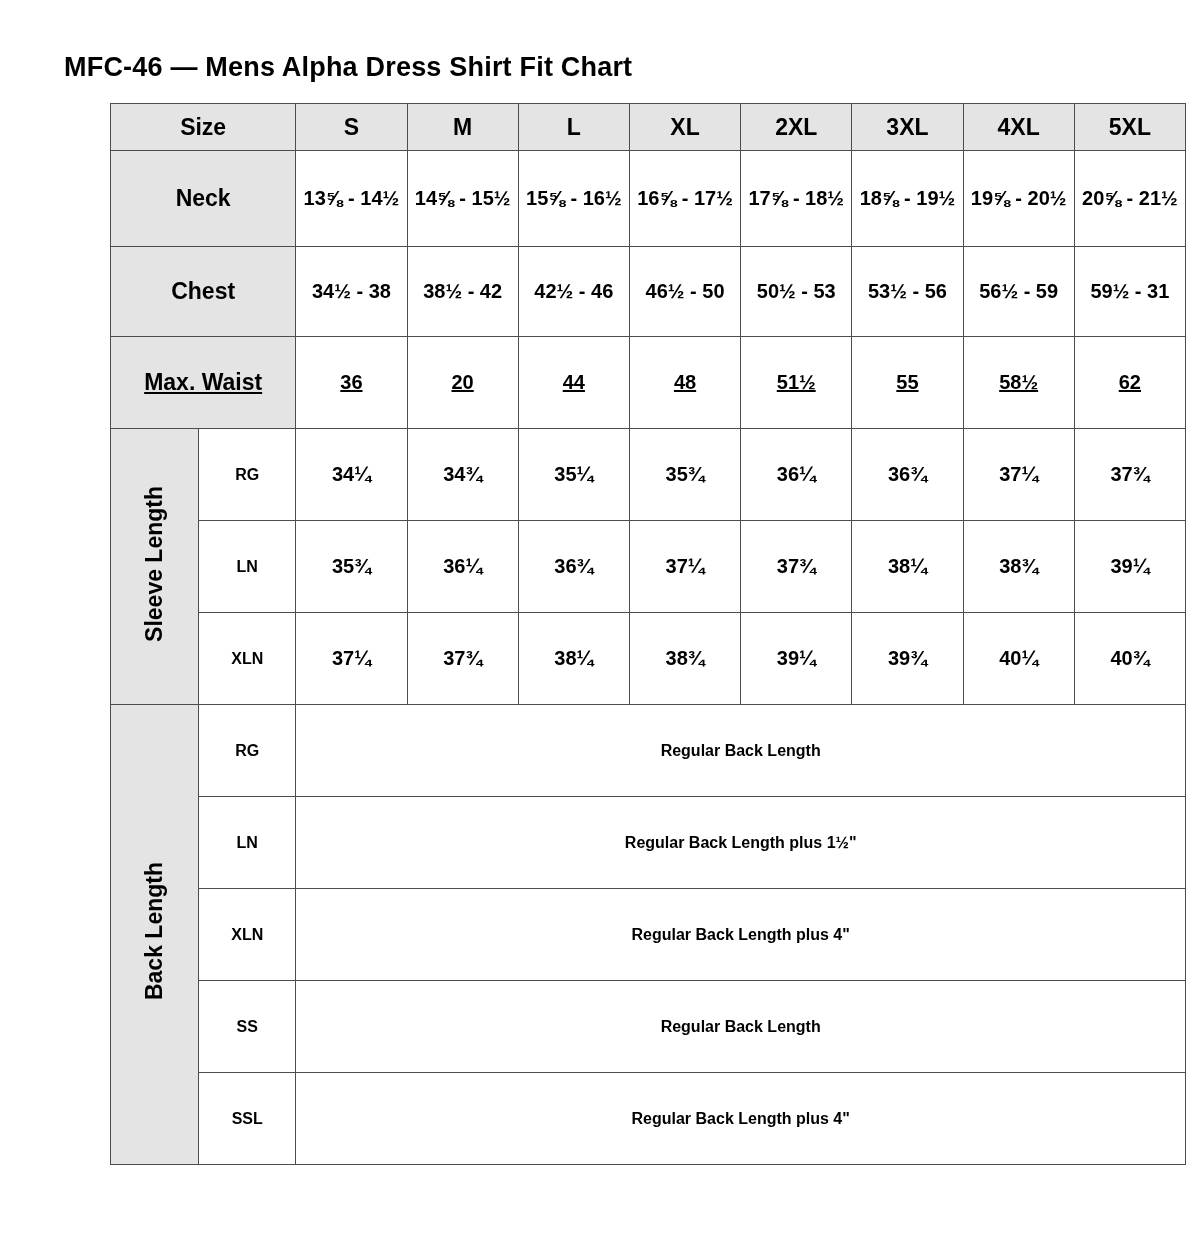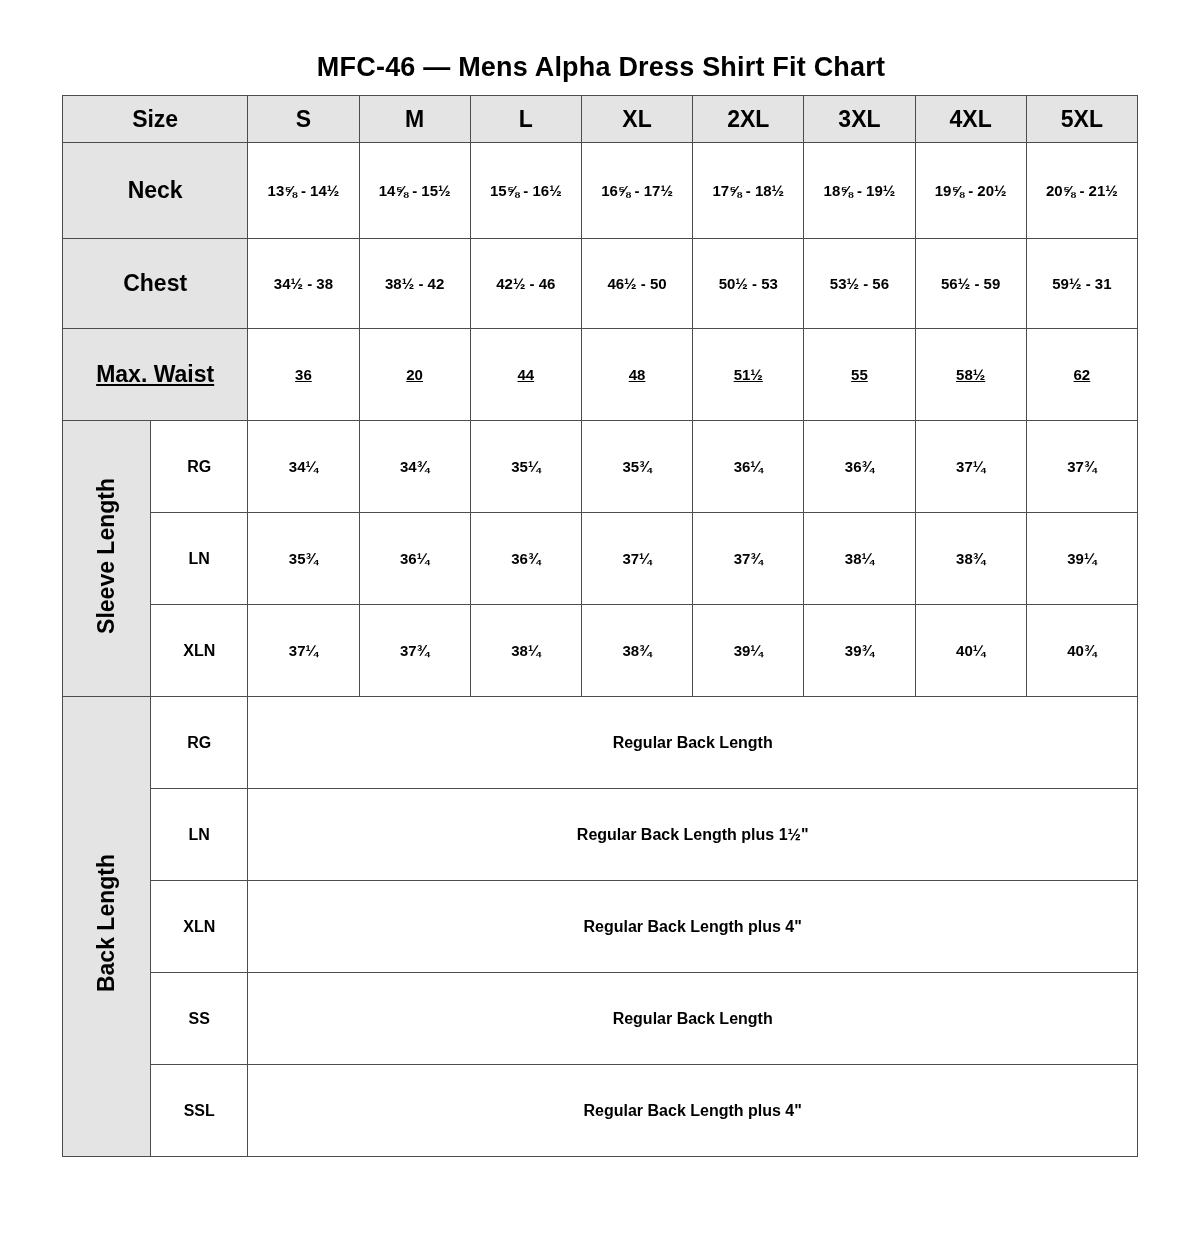--- a/index.html
+++ b/index.html
@@ -18,45 +18,45 @@
   }
   .page {
     width: 1200px;
     min-height: 1259px;
     padding: 52px 62px 40px 62px;
     background: var(--background);
   }
   .title {
     font-size: 27px;
     font-weight: 700;
-    margin: 0 0 12px 2px;
+    margin: 0 0 20px 2px;
     letter-spacing: 0.2px;
-    text-align: center;
   }
   table.fit-chart {
     border-collapse: collapse;
     table-layout: fixed;
     width: 1076px;
+    margin-left: 48px;
   }
   table.fit-chart th,
   table.fit-chart td {
     border: 1.6px solid var(--border);
     text-align: center;
     vertical-align: middle;
     padding: 0 4px;
     overflow: hidden;
   }
   .hdr {
     background: var(--header-bg);
     font-size: 23px;
     font-weight: 700;
     color: var(--text);
   }
   td.val {
-    font-size: 15px;
+    font-size: 20px;
     font-weight: 700;
     font-stretch: condensed;
     white-space: nowrap;
   }
   td.code {
     font-size: 16px;
     font-weight: 700;
     font-stretch: condensed;
     background: var(--background);
   }

